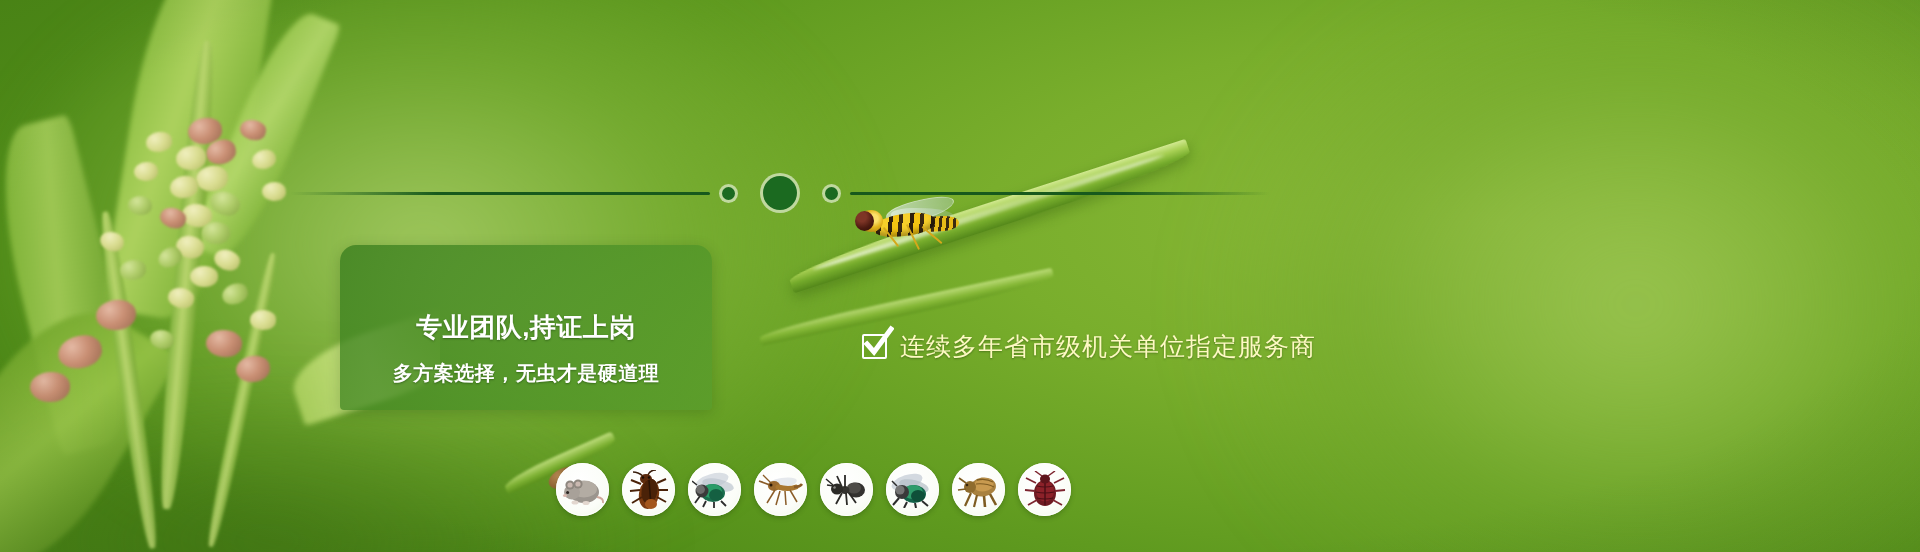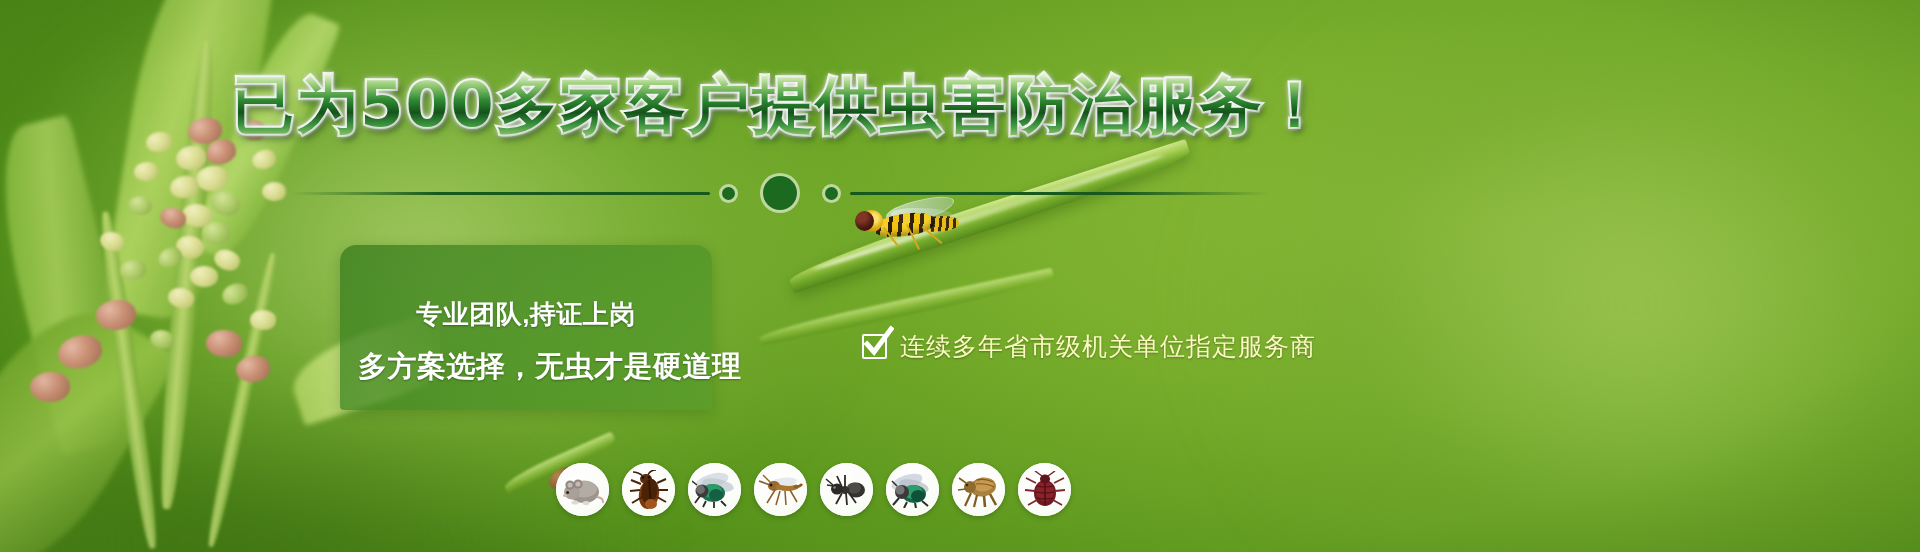--- a/index.html
+++ b/index.html
@@ -238,21 +238,21 @@
   }
   .panel-line {
     color: #ffffff;
     font-weight: 700;
     text-align: center;
     text-shadow: 0 1px 2px rgba(20,50,8,.45);
     white-space: nowrap;
     letter-spacing: .5px;
   }
   .panel-line.l1 { font-size: 26px; margin-bottom: 15px; }
-  .panel-line.l2 { font-size: 29px; margin-bottom: 13px; }
+  .panel-line.l2 { font-size: 20px; margin-bottom: 13px; }
   .panel-line.l3 { font-size: 27px; }
 
   
   .checklist {
     position: absolute; left: 862px; top: 330px;
     display: flex; flex-direction: column; gap: 26px;
   }
   .check-row { display: flex; align-items: center; gap: 13px; }
   .check-box {
     position: relative; width: 25px; height: 25px; flex: 0 0 25px;
@@ -362,26 +362,20 @@
     <div class="fb-leg g1"></div>
     <div class="fb-leg g2"></div>
     <div class="fb-leg g3"></div>
   </div>
 
   <div class="leafbit"></div>
   <div class="pupa"></div>
 
   <div class="bg-vignette"></div>
 
-  <div class="headline-wrap">
-    <div class="headline-outline">
-      <span>已为500多家客户提供虫害防治服务！</span>
-    </div>
-    <span class="headline">已为500多家客户提供虫害防治服务！</span>
-  </div>
 
   <div class="divider">
     <div class="rule"></div>
     <div class="dot small"></div>
     <div class="dot big"></div>
     <div class="dot small"></div>
     <div class="rule right"></div>
   </div>
 
   <div class="panel">

